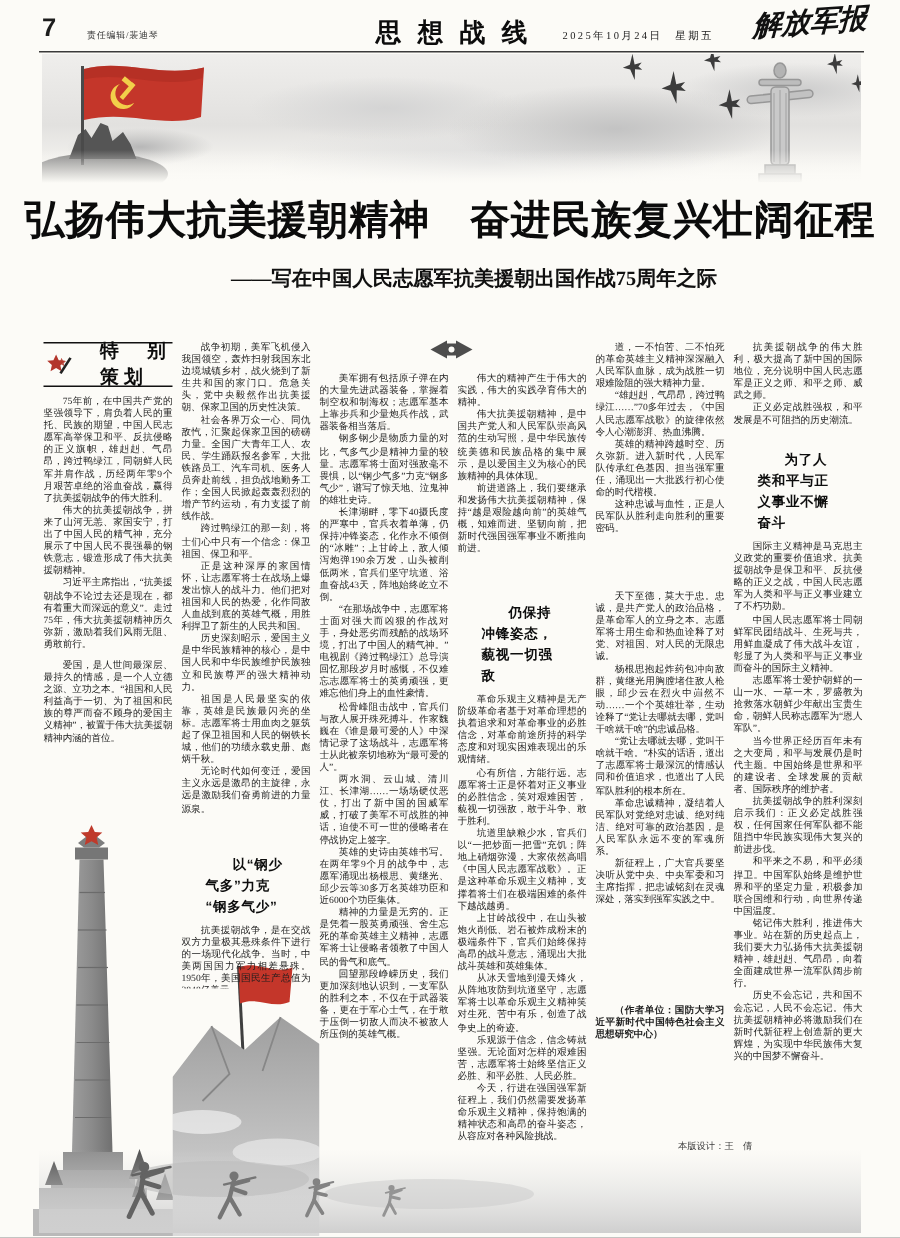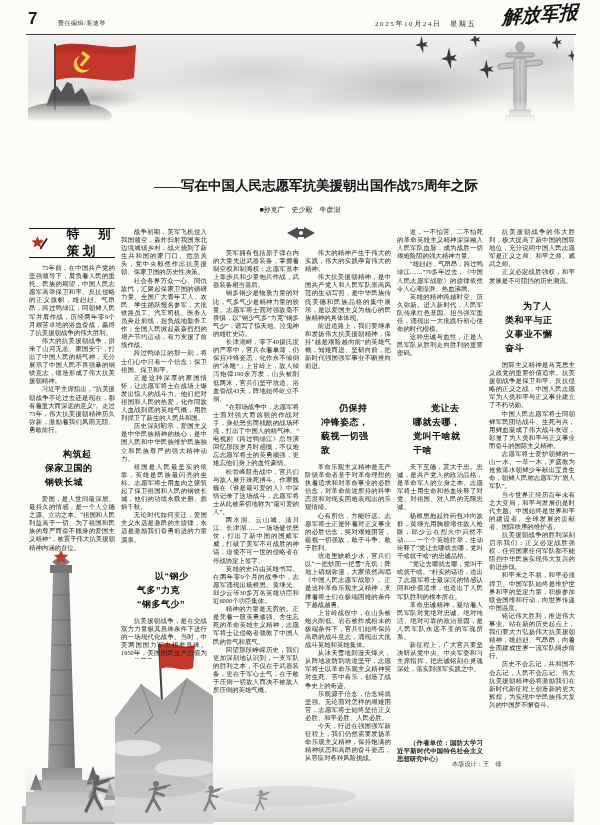--- a/index.html
+++ b/index.html
@@ -51,20 +51,21 @@
   #tower-art{left:22px;top:550px;} #mountain-art{left:115px;top:638px;} #battle-art{left:26px;top:756px;}
 </style>
 </head>
 <body>
 
 <div class="page">
 
   <div class="header">
     <div class="pageno">7</div>
     <div class="editor">责任编辑/裴迪琴</div>
+    <div class="sectiontitle">思想战线</div>
     <div class="dateline">2025年10月24日　星期五</div>
     <div class="masthead">解放军报</div>
   </div>
 
   <div class="topart">
     <svg width="546" height="86" viewBox="0 0 546 86">
 
       <g>
         <ellipse cx="38" cy="80" rx="46" ry="14" fill="#6a6a6a" opacity=".8"></ellipse>
         <path d="M18 70 l6 -16 5 -4 4 6 6 -10 5 2 3 10 7 -6 5 8 4 10 z" fill="#555"></path>
@@ -95,22 +96,22 @@
         <rect x="478" y="17" width="28" height="4" rx="2" fill="#bdbdbd"></rect>
         <rect x="470" y="26" width="44" height="5" rx="2.5" transform="rotate(-6 492 28)" fill="#c2c2c2"></rect>
         <rect x="486" y="22" width="12" height="52" rx="3"></rect>
         <path d="M488 26 v46 M492 24 v50 M496 26 v46" stroke="#a8a8a8" fill="none" stroke-width=".8"></path>
         <rect x="482" y="74" width="20" height="6" fill="#b5b5b5"></rect>
         <rect x="478" y="80" width="28" height="5" fill="#c2c2c2"></rect>
       </g>
     </svg>
   </div>
 
+  <h1 class="headline">弘扬伟大抗美援朝精神　奋进民族复兴壮阔征程</h1>
   <div class="subtitle">——写在中国人民志愿军抗美援朝出国作战75周年之际</div>
-  <div class="byline">■孙克广　史少毅　牛彦澍</div>
 
   <svg class="ribbon" width="32" height="16" viewBox="0 0 32 16">
     <path d="M2 8 L13 2 L13 14 Z" fill="#4d4d4d"></path>
     <path d="M30 8 L19 2 L19 14 Z" fill="#4d4d4d"></path>
     <rect x="12" y="4" width="8" height="8" rx="1" fill="#4d4d4d"></rect>
     <circle cx="16" cy="8" r="2" fill="#fcfbf7"></circle>
   </svg>
 
   <section class="col" id="col1">
     <div class="kicker">
@@ -119,21 +120,20 @@
         <path d="M14 18 L23 4" stroke="#222" stroke-width="2.4"></path>
         <path d="M15 4 l1.2 2.6 2.8.3 -2.1 1.9 .6 2.7 -2.5 -1.4 -2.5 1.4 .6 -2.7 -2.1 -1.9 2.8 -.3 Z" fill="#b3362c" opacity=".85"></path>
       </svg>
       <span class="kicker-label">特别策划</span>
     </div>
     <div class="tblock" style="height:176px">
         <p>75年前，在中国共产党的坚强领导下，肩负着人民的重托、民族的期望，中国人民志愿军高举保卫和平、反抗侵略的正义旗帜，雄赳赳、气昂昂，跨过鸭绿江，同朝鲜人民军并肩作战，历经两年零9个月艰苦卓绝的浴血奋战，赢得了抗美援朝战争的伟大胜利。</p>
         <p>伟大的抗美援朝战争，拼来了山河无恙、家国安宁，打出了中国人民的精气神，充分展示了中国人民不畏强暴的钢铁意志，锻造形成了伟大抗美援朝精神。</p>
         <p>习近平主席指出，“抗美援朝战争不论过去还是现在，都有着重大而深远的意义”。走过75年，伟大抗美援朝精神历久弥新，激励着我们风雨无阻、勇敢前行。</p>
       </div>
-    <h3 class="colhead">构筑起保家卫国的钢铁长城</h3>
     <div class="tblock" style="height:72px">
         <p>爱国，是人世间最深层、最持久的情感，是一个人立德之源、立功之本。“祖国和人民利益高于一切、为了祖国和民族的尊严而奋不顾身的爱国主义精神”，被置于伟大抗美援朝精神内涵的首位。</p>
       </div>
   </section>
 
   <section class="col" id="col2">
     <div class="tblock" style="height:334px">
         <p>战争初期，美军飞机侵入我国领空，轰炸扫射我国东北边境城镇乡村，战火烧到了新生共和国的家门口。危急关头，党中央毅然作出抗美援朝、保家卫国的历史性决策。</p>
         <p>社会各界万众一心、同仇敌忾，汇聚起保家卫国的磅礴力量。全国广大青年工人、农民、学生踊跃报名参军，大批铁路员工、汽车司机、医务人员奔赴前线，担负战地勤务工作；全国人民掀起轰轰烈烈的增产节约运动，有力支援了前线作战。</p>
         <p>跨过鸭绿江的那一刻，将士们心中只有一个信念：保卫祖国、保卫和平。</p>
@@ -180,21 +180,20 @@
       </div>
   </section>
 
   <section class="col" id="col5">
     <div class="tblock" style="height:166px">
         <p>道，一不怕苦、二不怕死的革命英雄主义精神深深融入人民军队血脉，成为战胜一切艰难险阻的强大精神力量。</p>
         <p>“雄赳赳，气昂昂，跨过鸭绿江……”70多年过去，《中国人民志愿军战歌》的旋律依然令人心潮澎湃、热血沸腾。</p>
         <p>英雄的精神跨越时空、历久弥新。进入新时代，人民军队传承红色基因、担当强军重任，涌现出一大批践行初心使命的时代楷模。</p>
         <p>这种忠诚与血性，正是人民军队从胜利走向胜利的重要密码。</p>
       </div>
-    <h3 class="colhead">党让去哪就去哪，党叫干啥就干啥</h3>
     <div class="tblock" style="height:272px">
         <p>天下至德，莫大于忠。忠诚，是共产党人的政治品格，是革命军人的立身之本。志愿军将士用生命和热血诠释了对党、对祖国、对人民的无限忠诚。</p>
         <p>杨根思抱起炸药包冲向敌群，黄继光用胸膛堵住敌人枪眼，邱少云在烈火中岿然不动……一个个英雄壮举，生动诠释了“党让去哪就去哪，党叫干啥就干啥”的忠诚品格。</p>
         <p>“党让去哪就去哪，党叫干啥就干啥。”朴实的话语，道出了志愿军将士最深沉的情感认同和价值追求，也道出了人民军队胜利的根本所在。</p>
         <p>革命忠诚精神，凝结着人民军队对党绝对忠诚、绝对纯洁、绝对可靠的政治基因，是人民军队永远不变的军魂所系。</p>
         <p>新征程上，广大官兵要坚决听从党中央、中央军委和习主席指挥，把忠诚铭刻在灵魂深处，落实到强军实践之中。</p>
       </div>
     <div class="attribution">（作者单位：国防大学习近平新时代中国特色社会主义思想研究中心）</div>
   </section>
 

